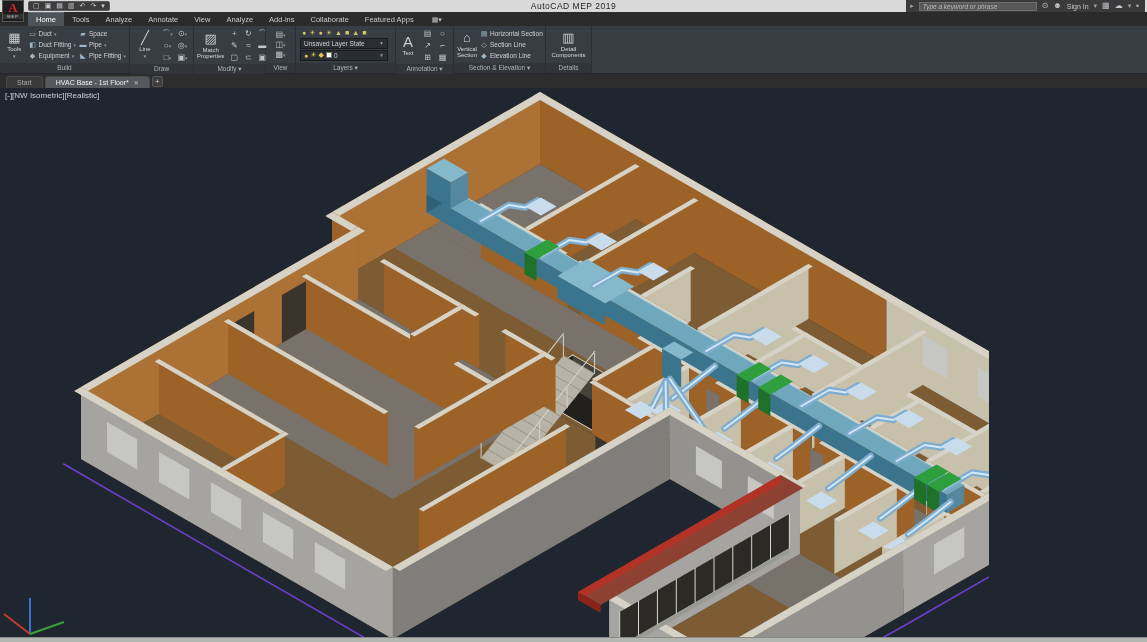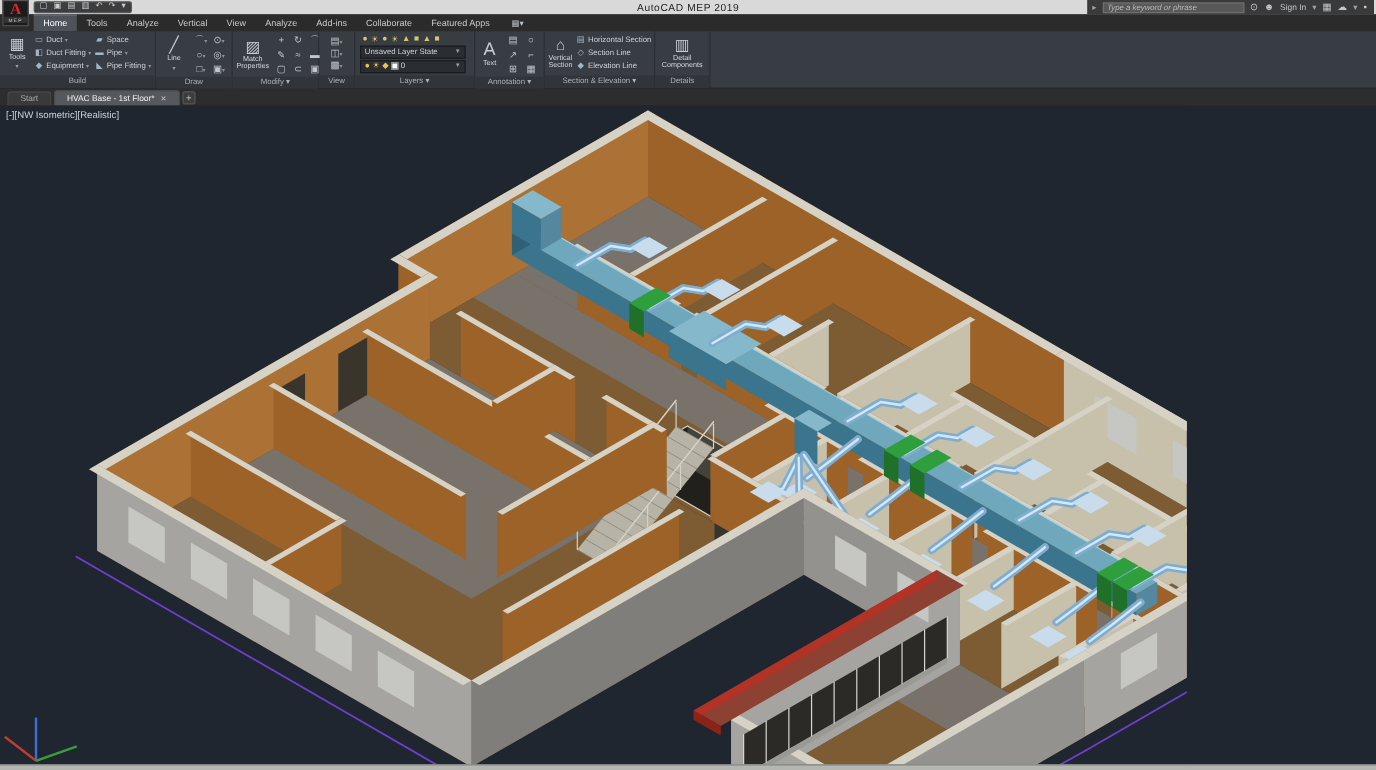--- a/index.html
+++ b/index.html
@@ -113,21 +113,21 @@
       <span class="ic">☁</span>
       <span class="chev">▾</span>
       <span class="ic">▪</span>
     </div>
   </div>
 
   <div class="tabrow">
     <span class="rtab active">Home</span>
     <span class="rtab">Tools</span>
     <span class="rtab">Analyze</span>
-    <span class="rtab">Vertical</span>
+    <span class="rtab">Annotate</span>
     <span class="rtab">View</span>
     <span class="rtab">Analyze</span>
     <span class="rtab">Add-ins</span>
     <span class="rtab">Collaborate</span>
     <span class="rtab">Featured Apps</span>
     <span class="extra">▦▾</span>
   </div>
 
   <div class="ribbon">
 

